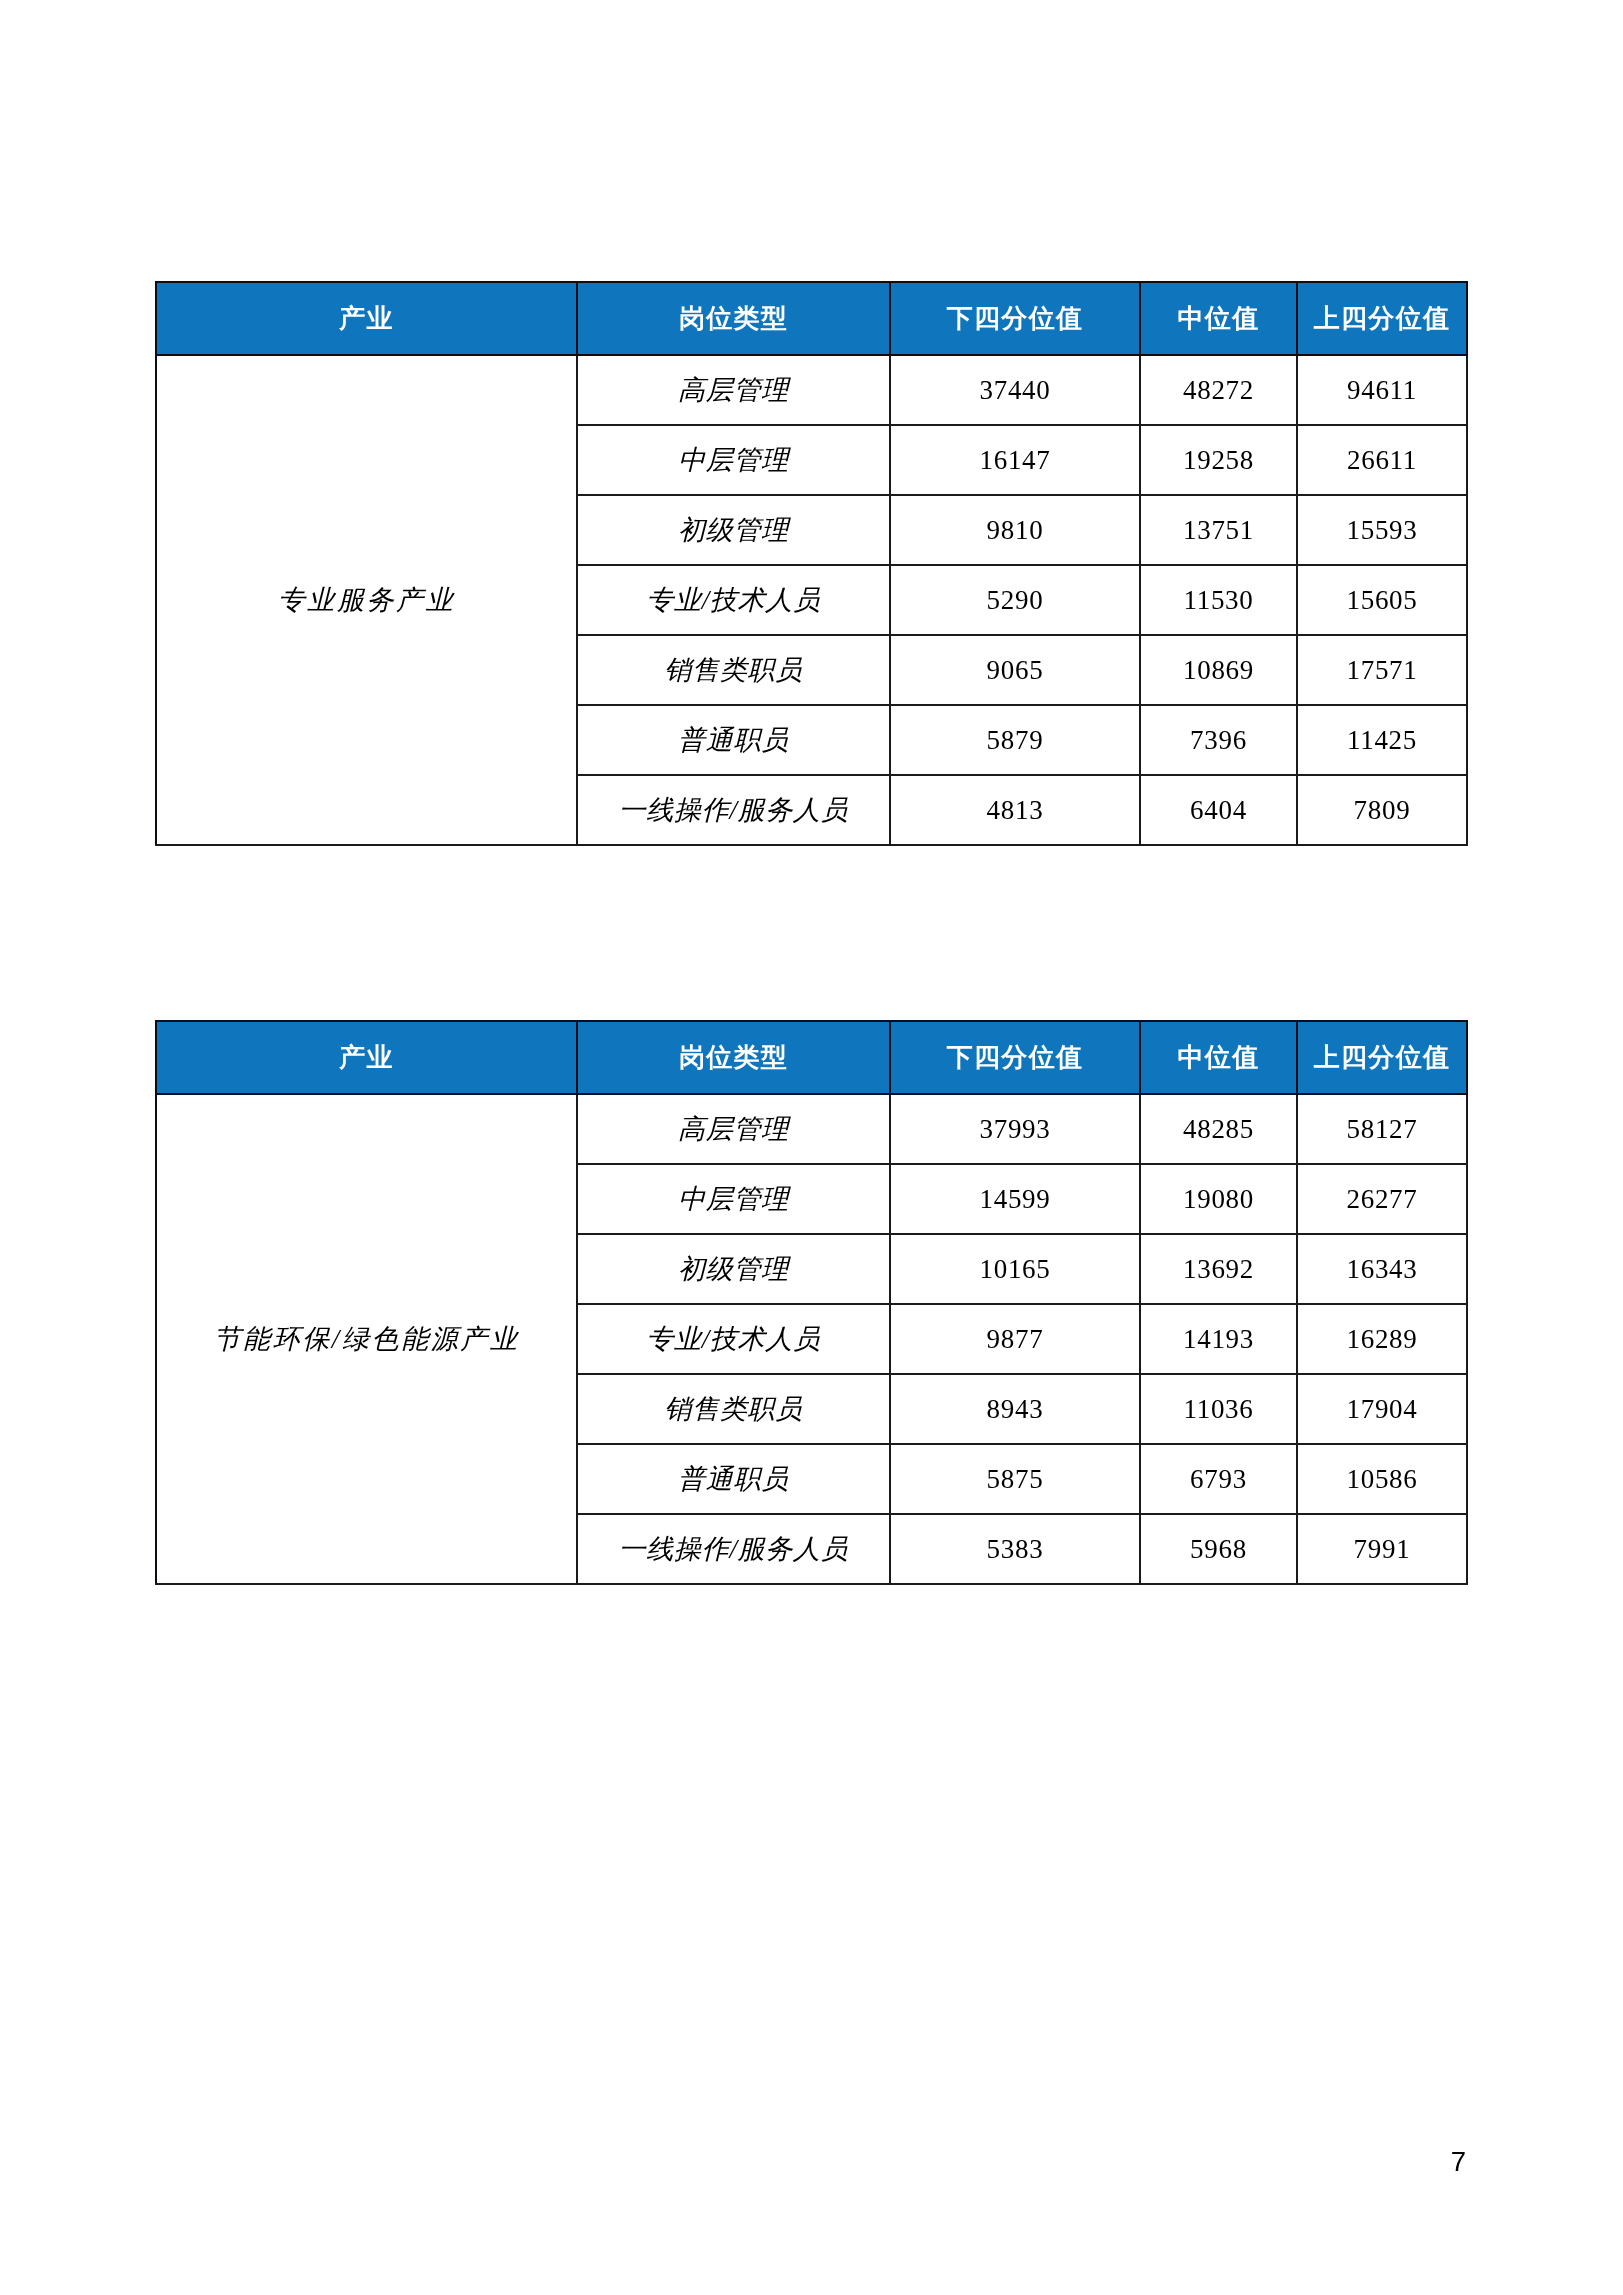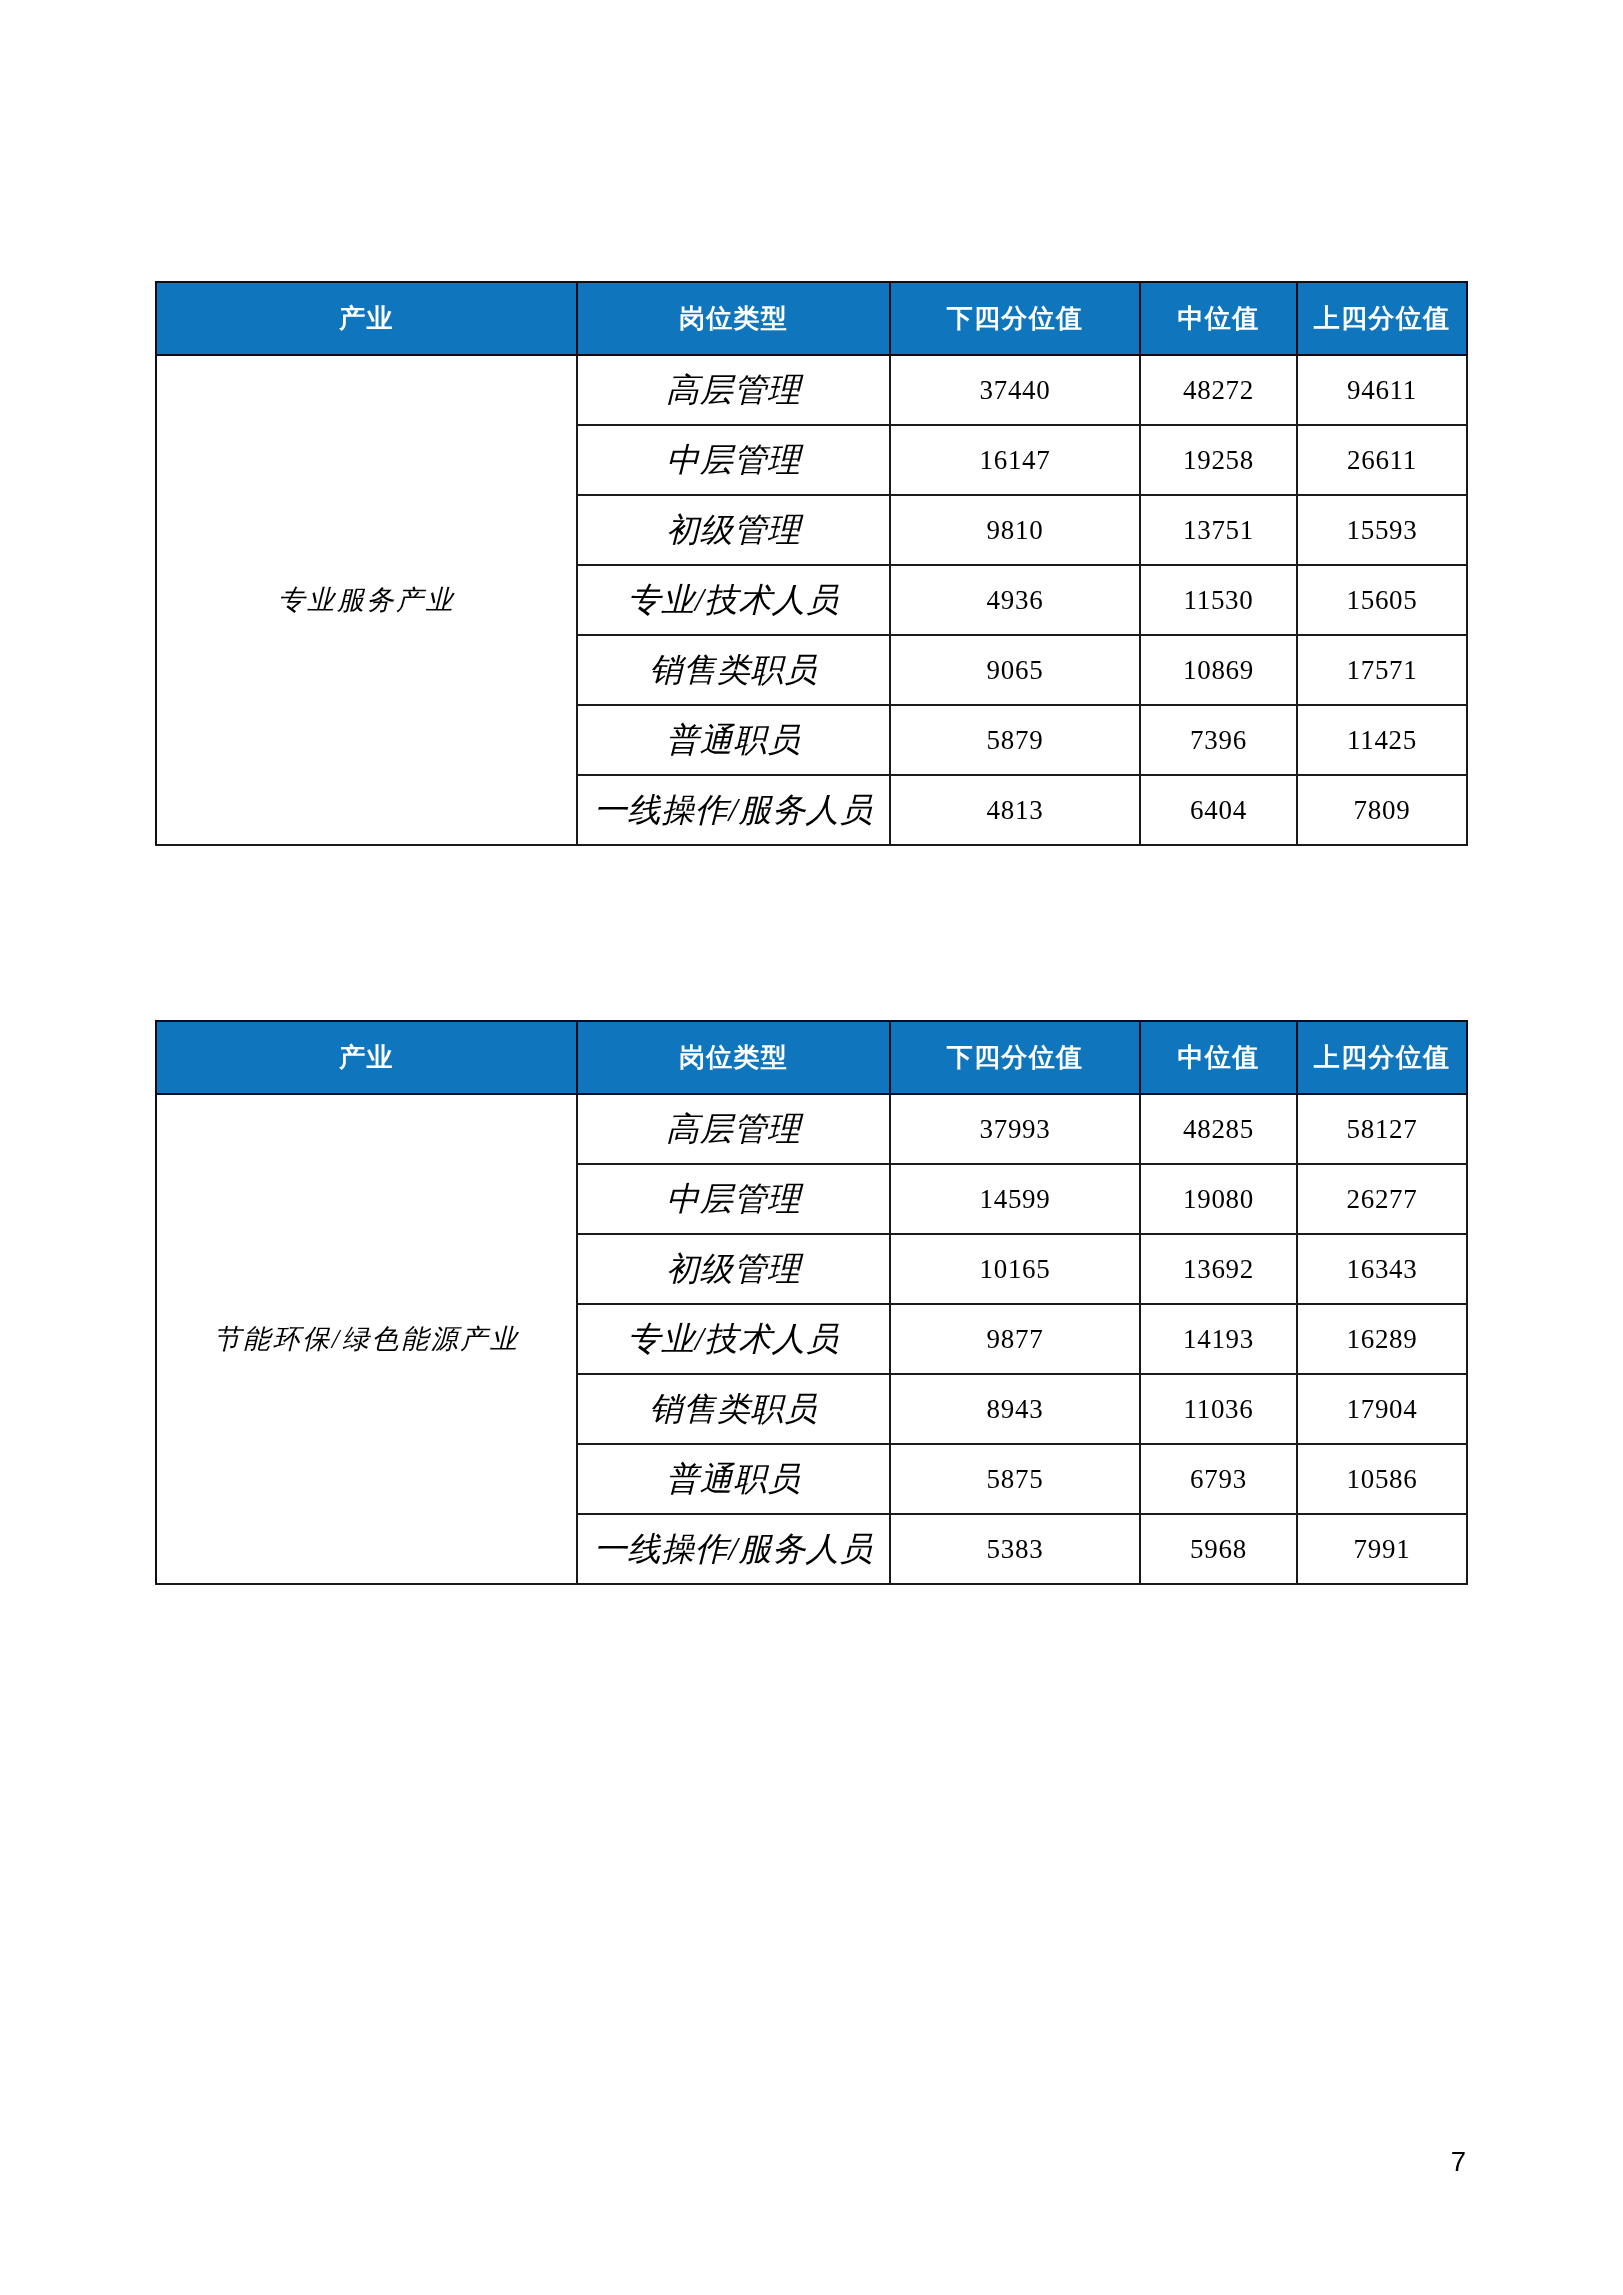--- a/index.html
+++ b/index.html
@@ -65,21 +65,21 @@
   table.salary-table tbody td.industry-cell {
     font-family: "Liberation Serif", "DejaVu Serif", serif;
     font-style: italic;
     font-size: 27px;
     letter-spacing: 2.6px;
     border-left: 2.6px solid #0d0d1a;
   }
   table.salary-table tbody td.jobtype-cell {
     font-family: "Liberation Serif", "DejaVu Serif", serif;
     font-style: italic;
-    font-size: 33px;
+    font-size: 27px;
     letter-spacing: 0.7px;
     white-space: nowrap;
   }
   table.salary-table tbody td.num-cell {
     font-family: "Liberation Serif", "DejaVu Serif", serif;
     font-size: 27px;
     letter-spacing: 0.7px;
   }
 
   
@@ -171,21 +171,21 @@
           <td class="num-cell">26611</td>
         </tr>
         <tr>
           <td class="jobtype-cell">初级管理</td>
           <td class="num-cell">9810</td>
           <td class="num-cell">13751</td>
           <td class="num-cell">15593</td>
         </tr>
         <tr>
           <td class="jobtype-cell">专业/技术人员</td>
-          <td class="num-cell">4936</td>
+          <td class="num-cell">5290</td>
           <td class="num-cell">11530</td>
           <td class="num-cell">15605</td>
         </tr>
         <tr>
           <td class="jobtype-cell">销售类职员</td>
           <td class="num-cell">9065</td>
           <td class="num-cell">10869</td>
           <td class="num-cell">17571</td>
         </tr>
         <tr>

